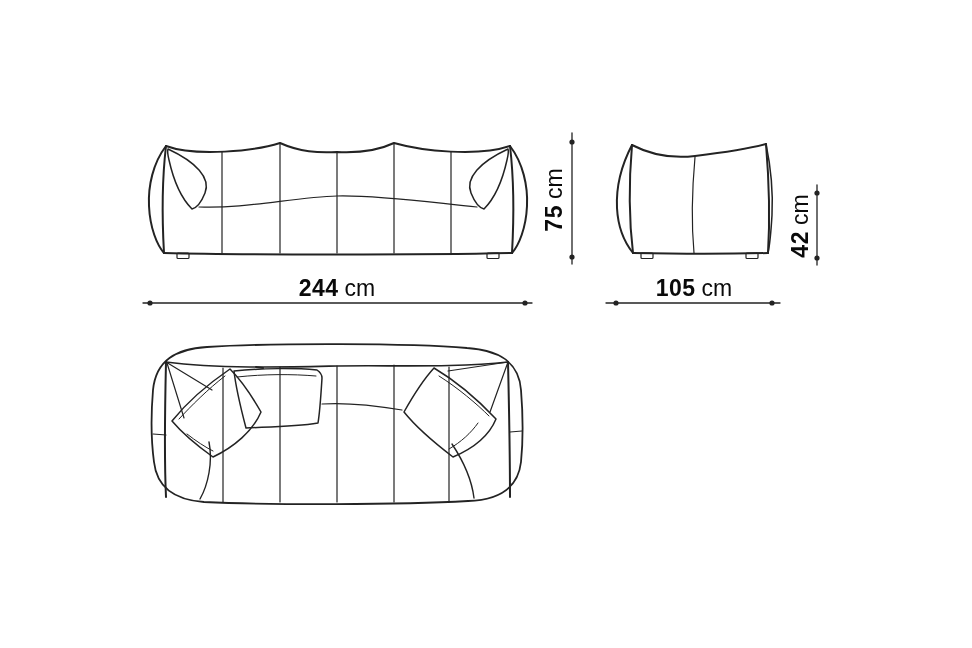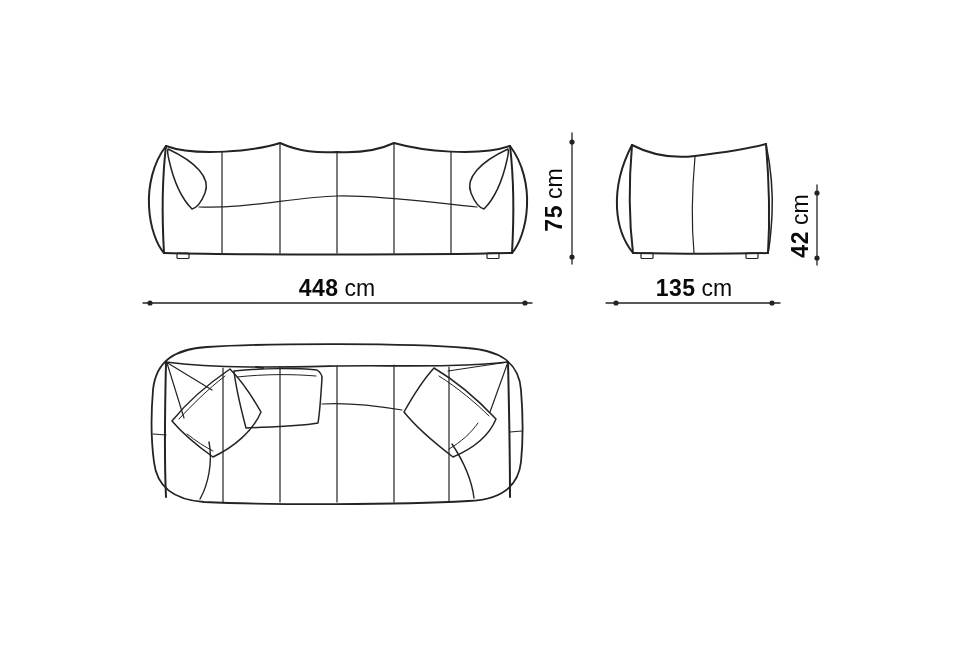--- a/index.html
+++ b/index.html
@@ -144,28 +144,28 @@
       <circle class="dot" cx="572" cy="142" r="2.6"></circle>
       <circle class="dot" cx="572" cy="257" r="2.6"></circle>
 
       <path class="w13" d="M817,185 L817,265"></path>
       <circle class="dot" cx="817" cy="193" r="2.6"></circle>
       <circle class="dot" cx="817" cy="258" r="2.6"></circle>
     </g>
   </svg>
 
   <div class="dim-label" style="left:337px; top:288px;">
-    <span class="dim-value">448</span><span class="dim-unit">cm</span>
+    <span class="dim-value">244</span><span class="dim-unit">cm</span>
   </div>
 
   <div class="dim-label vertical" style="left:554px; top:200px;">
     <span class="dim-value">75</span><span class="dim-unit">cm</span>
   </div>
 
   <div class="dim-label" style="left:694px; top:288px;">
-    <span class="dim-value">135</span><span class="dim-unit">cm</span>
+    <span class="dim-value">105</span><span class="dim-unit">cm</span>
   </div>
 
   <div class="dim-label vertical" style="left:800px; top:226px;">
     <span class="dim-value">42</span><span class="dim-unit">cm</span>
   </div>
 
 </div>
 
 </body></html>

